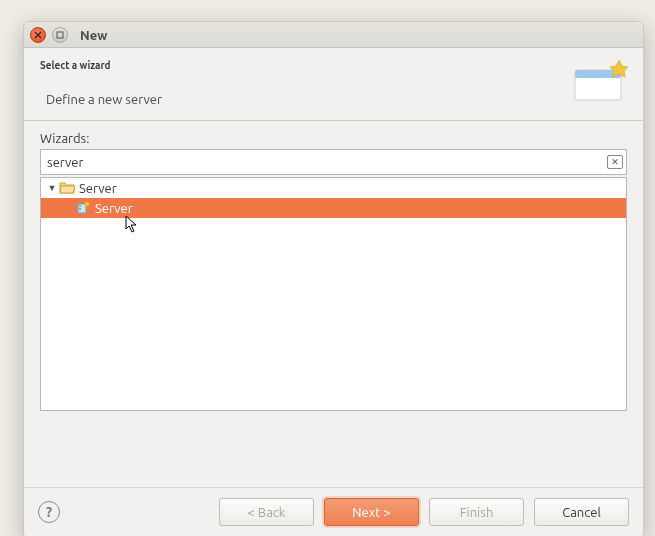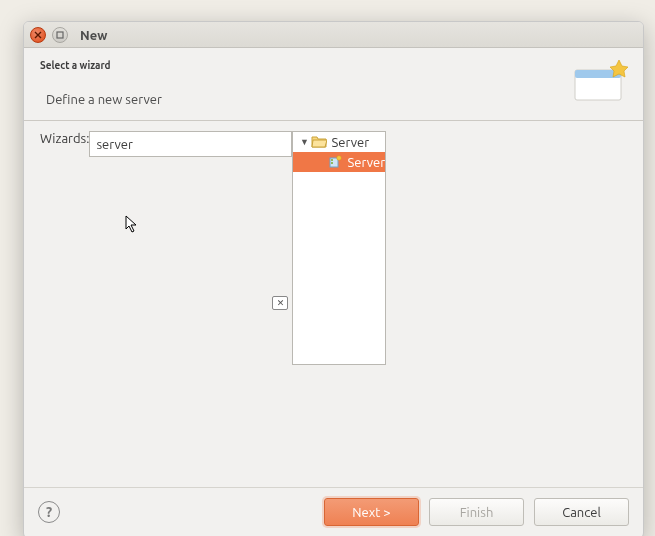--- a/index.html
+++ b/index.html
@@ -86,21 +86,21 @@
       position: absolute;
       right: 12px;
       top: 8px;
       width: 62px;
       height: 50px;
     }
     .content {
       flex: 1;
       padding: 10px 16px;
       display: flex;
-      flex-direction: row;
+      flex-direction: column;
     }
     .wizards-label {
       font-size: 13px;
       color: #3c3c3c;
       margin-bottom: 4px;
     }
     .search-wrap {
       position: relative;
       margin-bottom: 2px;
     }
@@ -285,20 +285,21 @@
           </svg>
         </span>
         <span>Server</span>
       </div>
     </div>
   </div>
 
   <div class="button-bar">
     <div class="help-btn">?</div>
     <div class="spacer"></div>
+    <button class="btn" disabled="">&lt; Back</button>
     <button class="btn primary">Next &gt;</button>
     <button class="btn" disabled="">Finish</button>
     <button class="btn">Cancel</button>
   </div>
 
 </div>
 
 <div class="cursor">
   <svg width="15" height="20" viewBox="0 0 15 20">
     <path d="M1 1 L1 14 L4 11 L7 17 L9 16 L6 10 L11 10 Z" fill="#fff" stroke="#000" stroke-width="1"></path>

